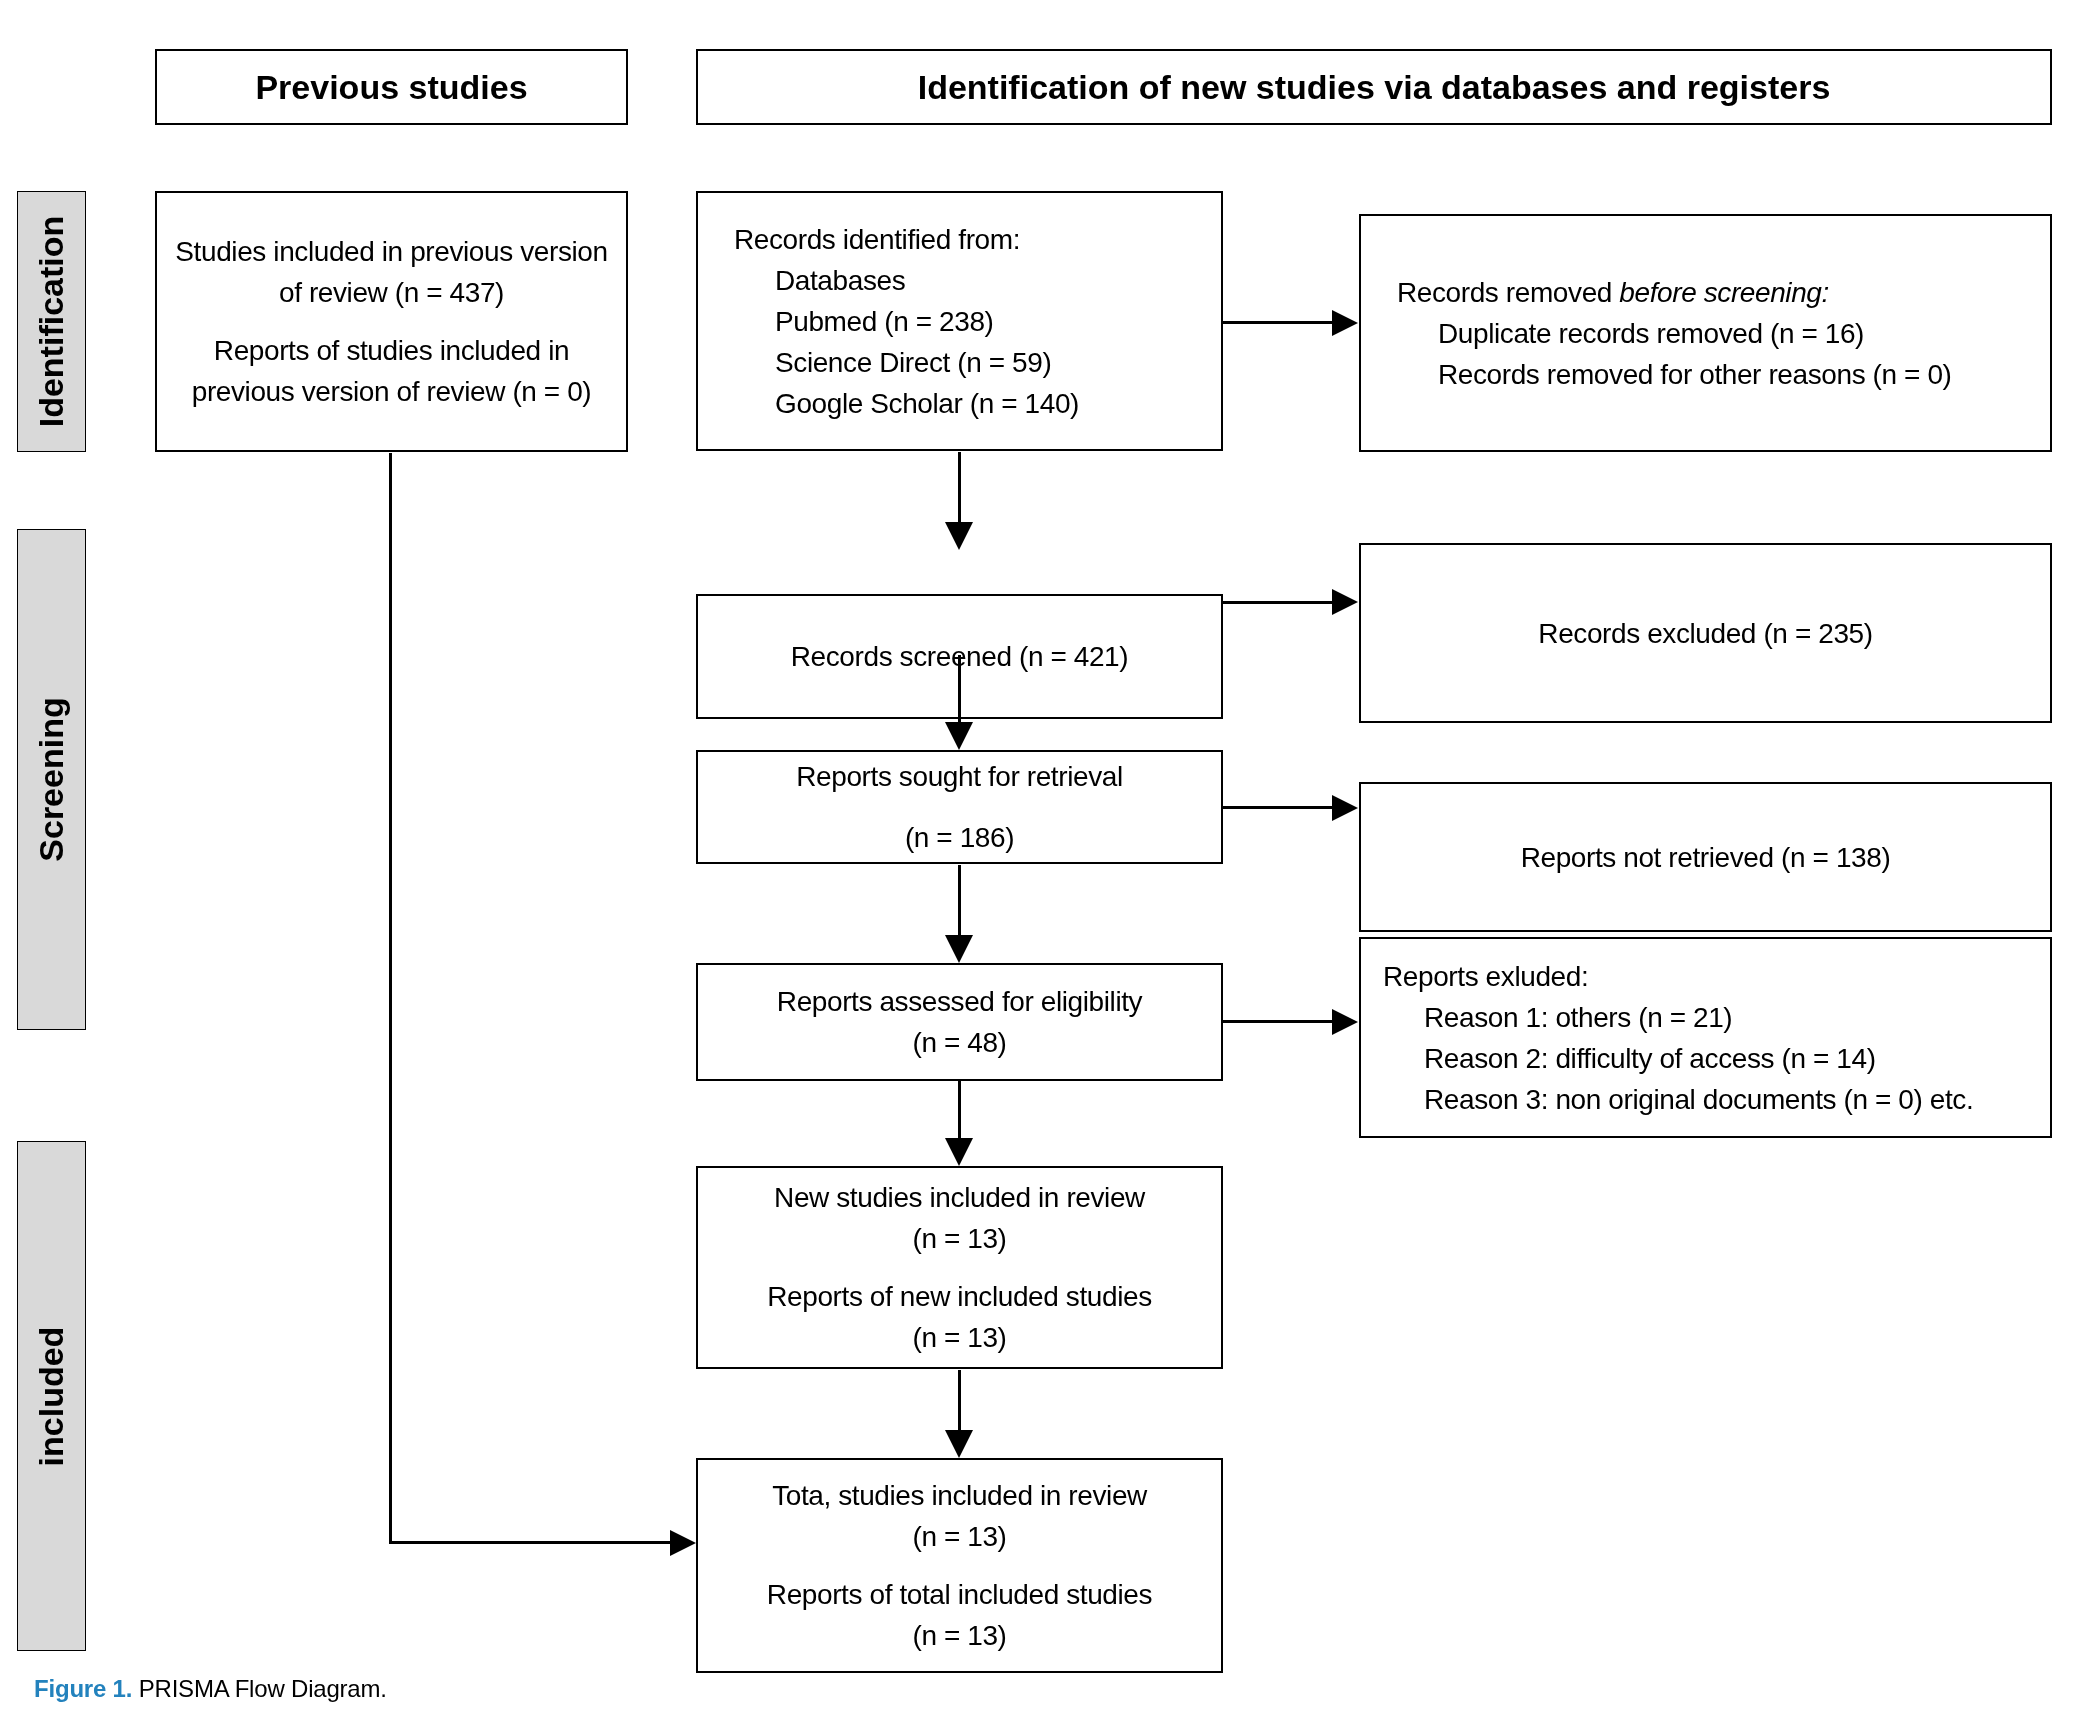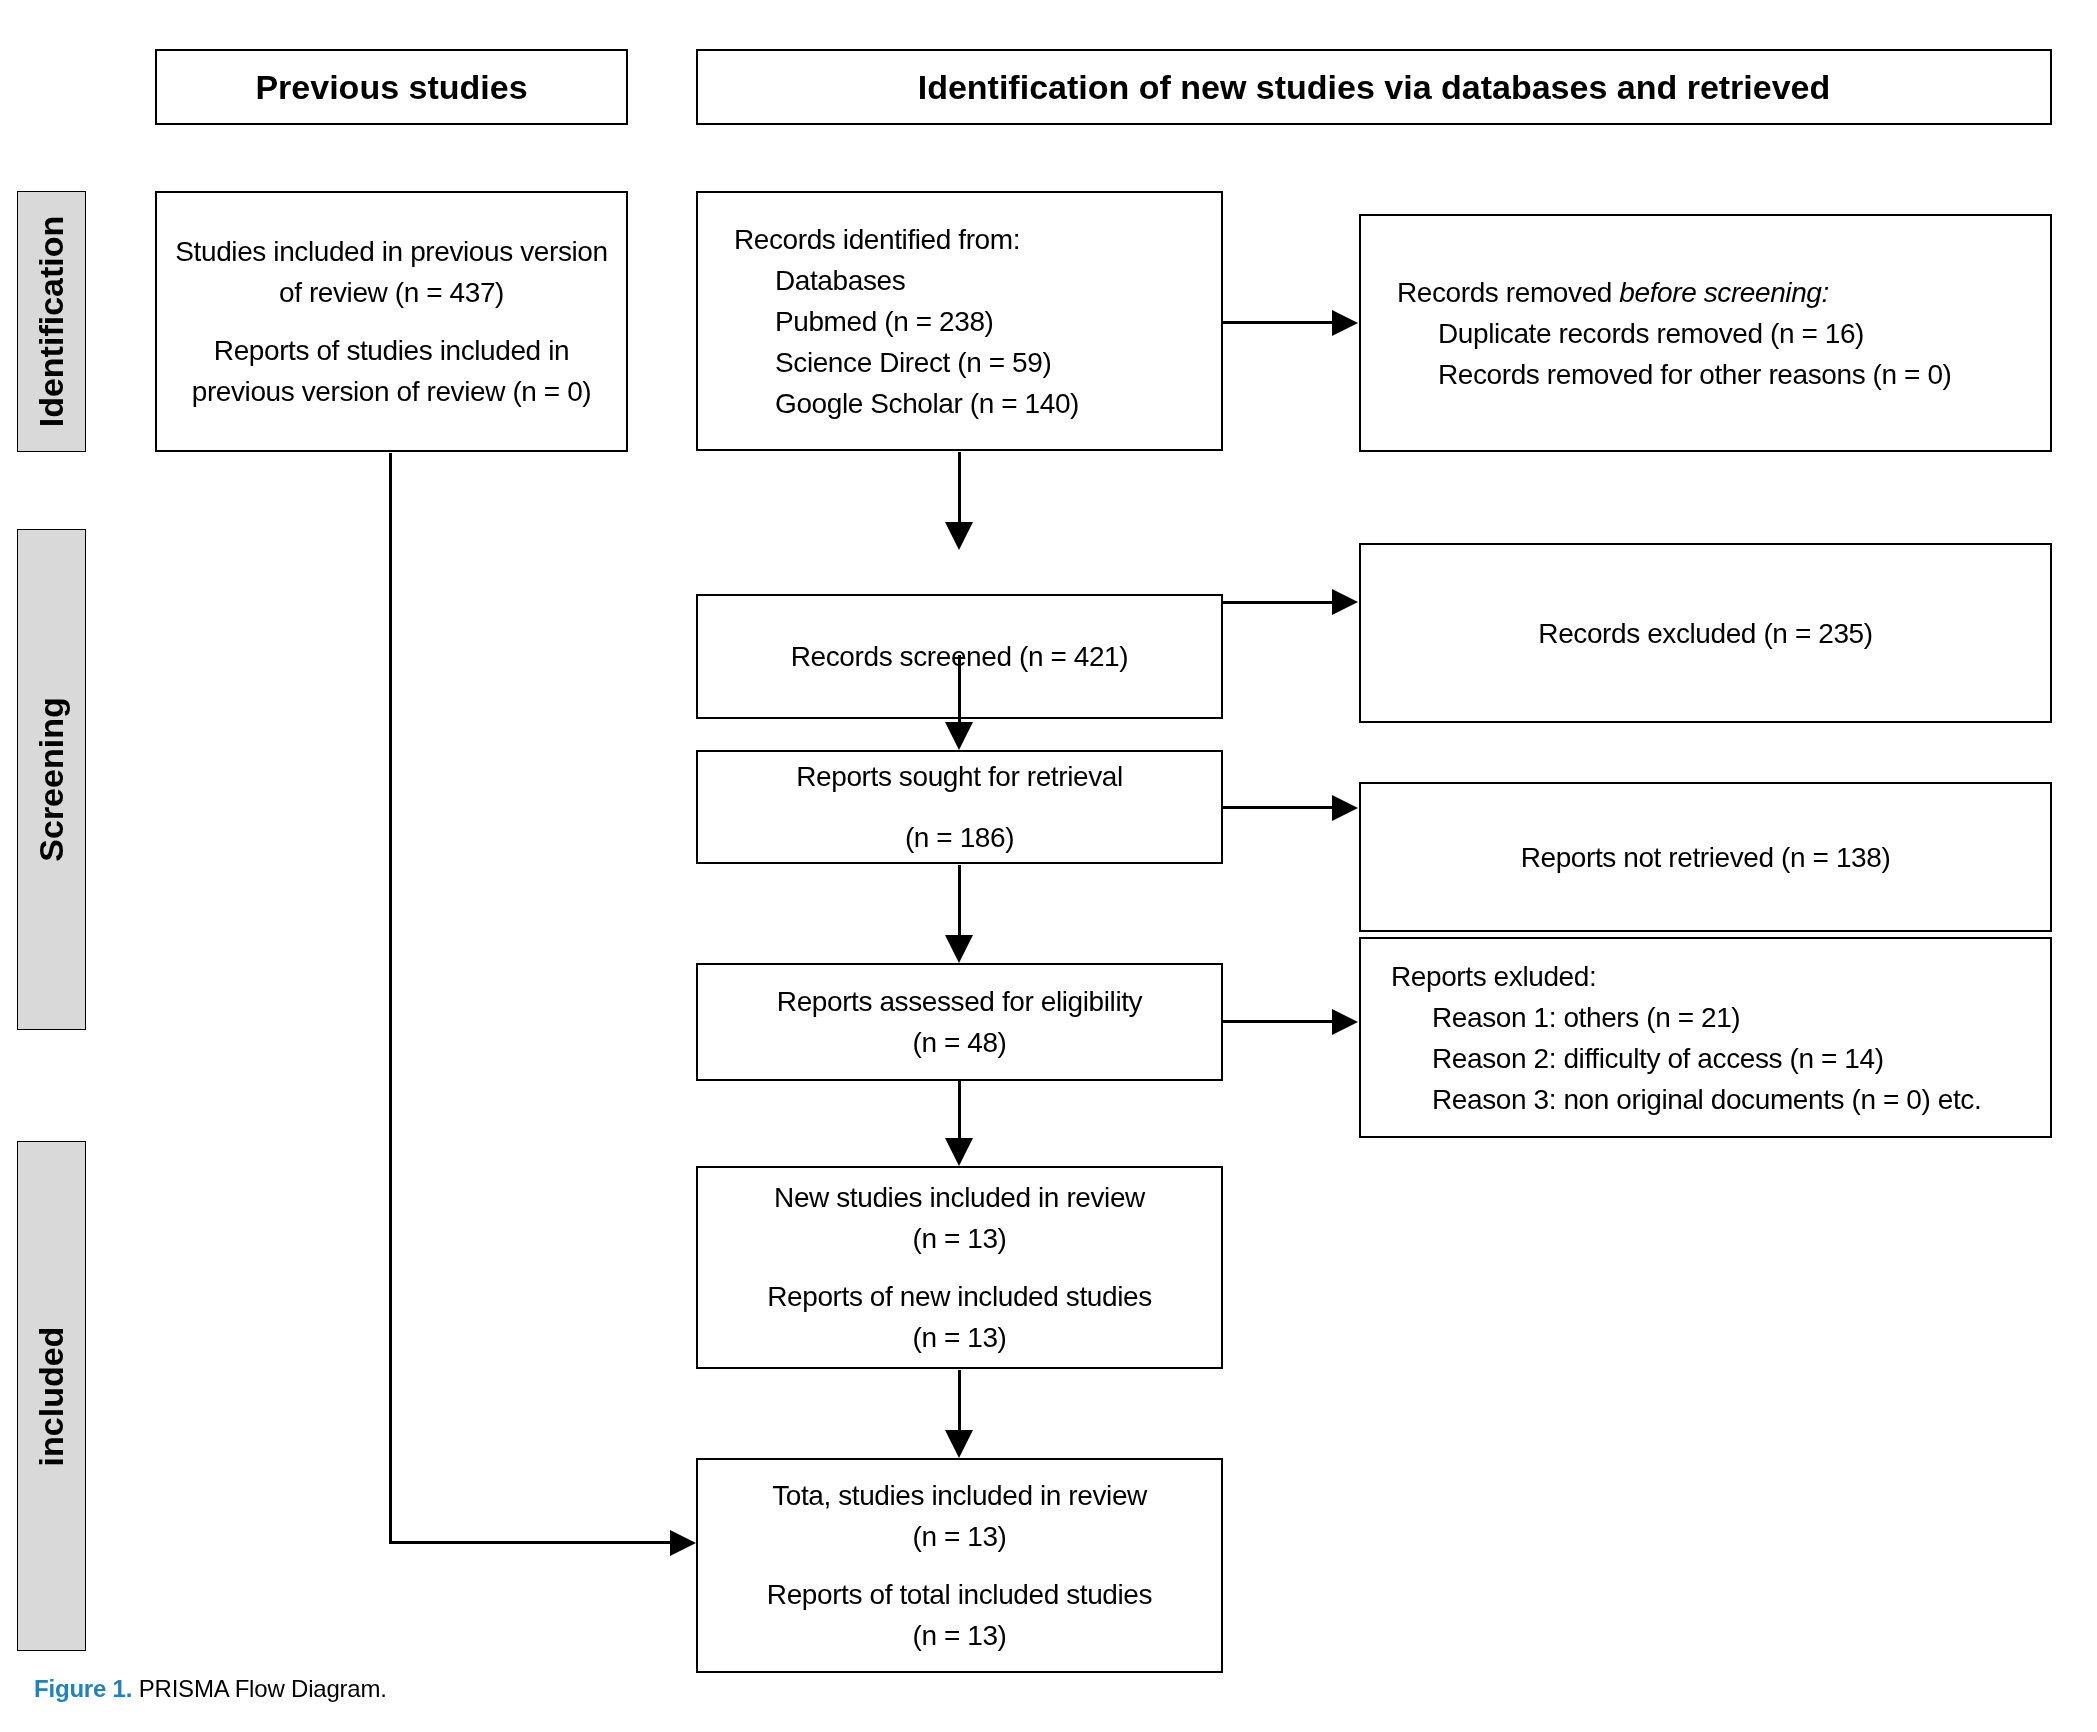--- a/index.html
+++ b/index.html
@@ -54,21 +54,21 @@
   #box-c1{left:696px;top:191px;width:527px;height:260px;padding-left:28px;}
   #box-c2{left:696px;top:550px;width:527px;height:125px;margin-top:44px;}
   #box-c3{left:696px;top:750px;width:527px;height:114px;gap:20px;}
   #box-c4{left:696px;top:963px;width:527px;height:118px;}
   #box-c5{left:696px;top:1166px;width:527px;height:203px;}
   #box-c6{left:696px;top:1458px;width:527px;height:215px;}
   
   #box-r1{left:1359px;top:214px;width:693px;height:238px;padding-left:28px;}
   #box-r2{left:1359px;top:543px;width:693px;height:180px;}
   #box-r3{left:1359px;top:782px;width:693px;height:150px;}
-  #box-r4{left:1359px;top:937px;width:693px;height:201px;padding-left:22px;}
+  #box-r4{left:1359px;top:937px;width:693px;height:201px;padding-left:14px;}
   
   #a1s{left:958px;top:452px;height:73px;} #a1h{left:945px;top:522px;}
   #a2s{left:958px;top:655px;height:70px;} #a2h{left:945px;top:722px;}
   #a3s{left:958px;top:865px;height:73px;} #a3h{left:945px;top:935px;}
   #a4s{left:958px;top:1081px;height:60px;} #a4h{left:945px;top:1138px;}
   #a5s{left:958px;top:1370px;height:63px;} #a5h{left:945px;top:1430px;}
   
   #b1s{left:1223px;top:321px;width:111px;} #b1h{left:1332px;top:310px;}
   #b2s{left:1223px;top:601px;width:111px;} #b2h{left:1332px;top:589px;}
   #b3s{left:1223px;top:806px;width:111px;} #b3h{left:1332px;top:795px;}
@@ -82,21 +82,21 @@
     position:absolute;left:34px;top:1675px;font-size:24px;letter-spacing:-0.2px;
   }
   #caption .fig-label{font-weight:bold;color:var(--caption-blue,#2382bd);}
 </style>
 </head>
 <body>
 
 <div id="canvas">
 
   <div class="hdr" id="hdr-prev">Previous studies</div>
-  <div class="hdr" id="hdr-new">Identification of new studies via databases and retrieved</div>
+  <div class="hdr" id="hdr-new">Identification of new studies via databases and registers</div>
 
   <div class="sidebar" id="bar-identification">
     <span>Identification</span>
   </div>
   <div class="sidebar" id="bar-screening">
     <span>Screening</span>
   </div>
   <div class="sidebar" id="bar-included">
     <span>included</span>
   </div>

